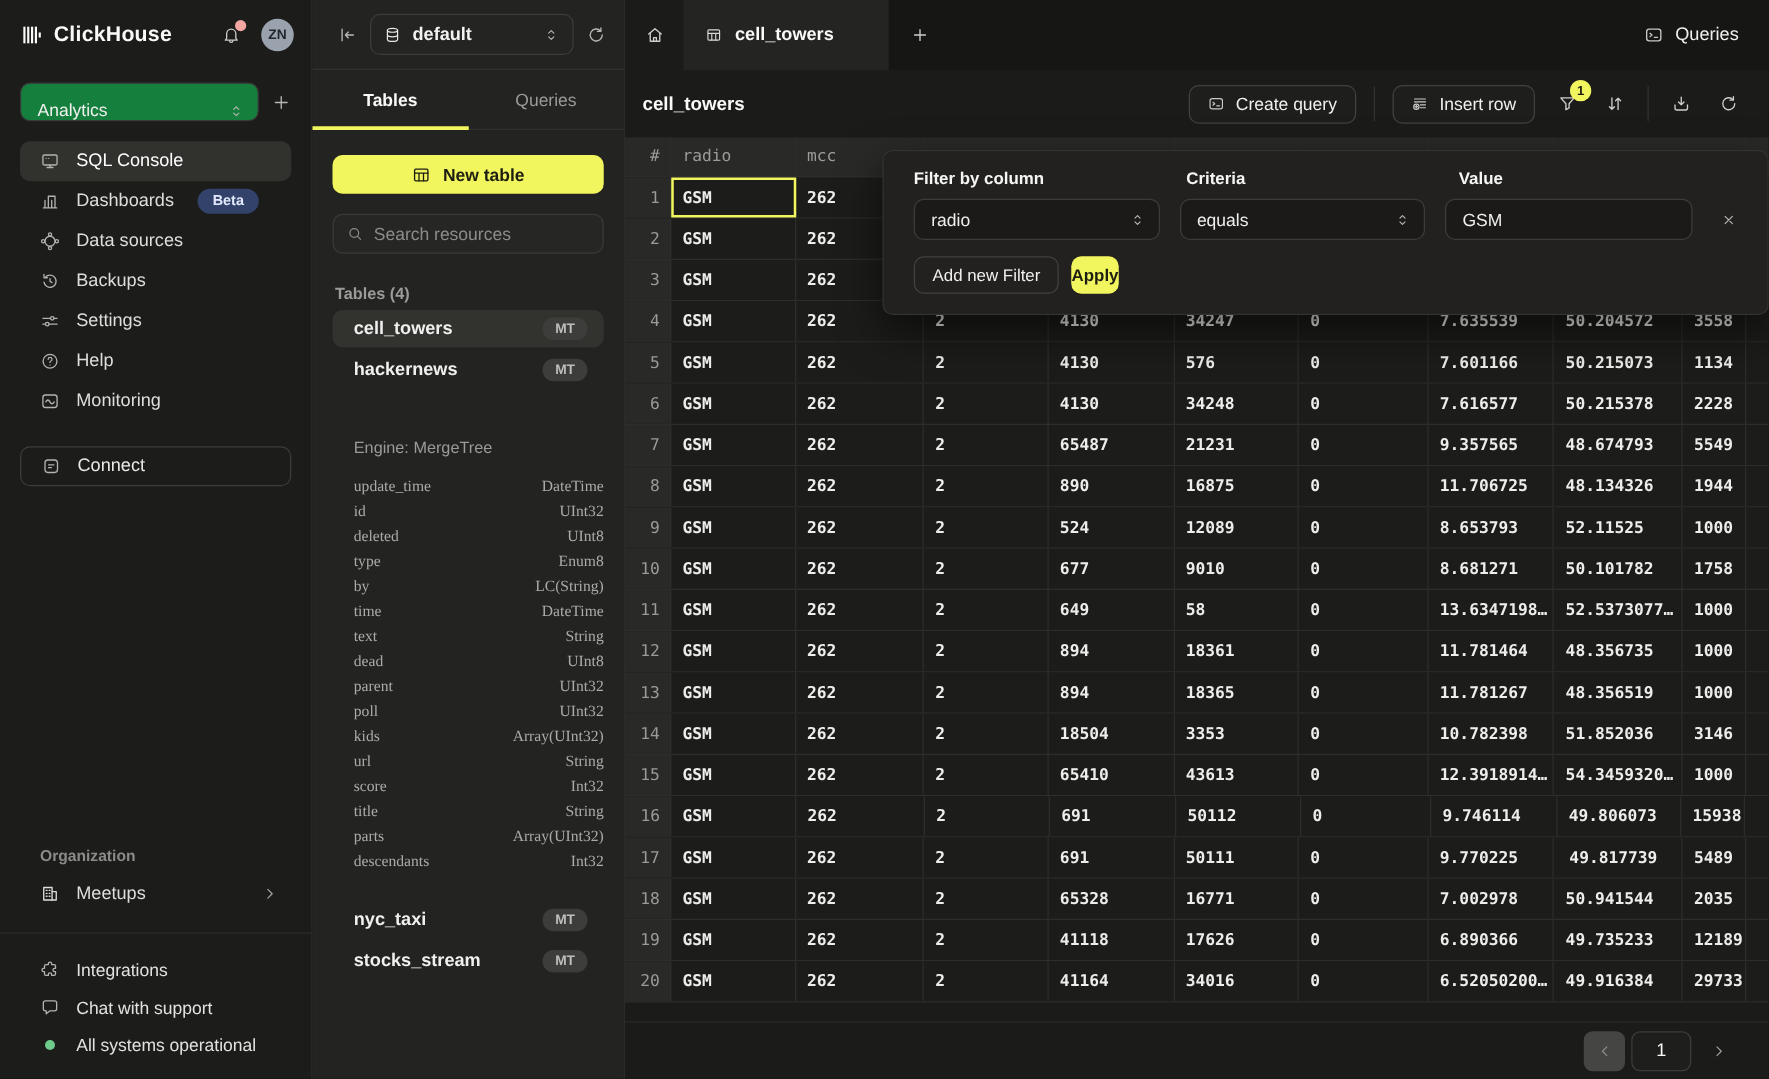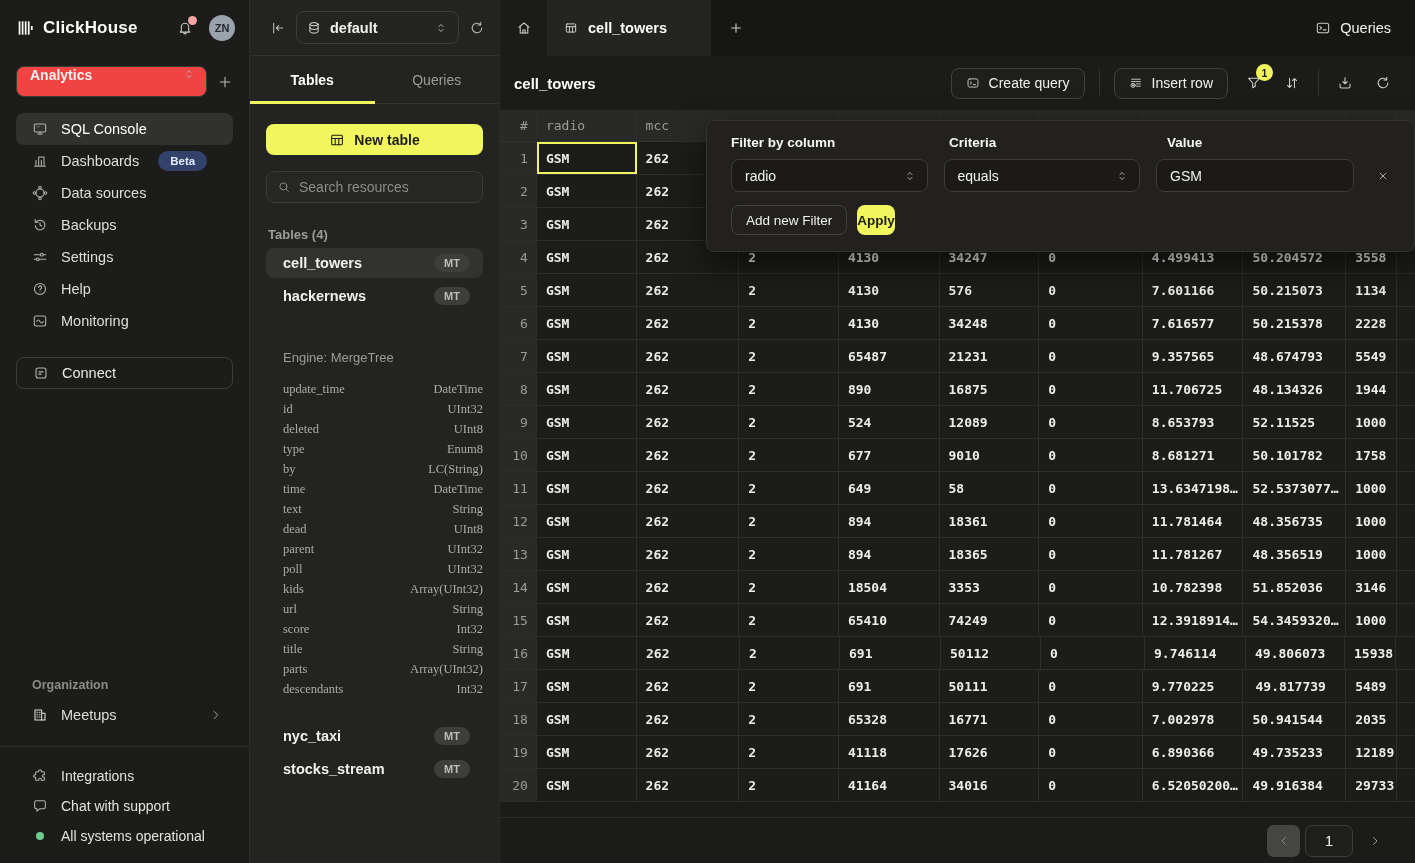--- a/index.html
+++ b/index.html
@@ -15,22 +15,22 @@
              display:flex; flex-direction:column; flex:0 0 auto; }
   .side-top { height:56px; display:flex; align-items:center; padding:0 14px 0 18px; }
   .logo { display:flex; align-items:center; gap:9px; }
   .logo-text { font-size:17px; font-weight:700; letter-spacing:.2px; color:#fafaf8; }
   .side-top .spacer { flex:1; }
   .bell-wrap { position:relative; color:#c9c9c7; margin-right:12px; padding:4px; cursor:pointer;}
   .bell-dot { position:absolute; top:0px; right:0px; width:9px; height:9px; border-radius:50%; }
   .avatar { width:26px; height:26px; border-radius:50%; background:#9aa2ae; color:#23272e;
             font-size:11px; font-weight:700; display:flex; align-items:center; justify-content:center; }
   .ws-row { display:flex; align-items:center; padding:10px 16px 4px 16px; gap:10px; }
-  .ws-select { flex:1; height:31px; background:#ef4444; border:1px solid #3a3a38; border-radius:8px;
-               display:flex; align-items:flex-start; padding:0 10px 0 13px; gap:8px; cursor:pointer;font-weight:bold; }
+  .ws-select { flex:1; height:31px; background:#15803d; border:1px solid #3a3a38; border-radius:8px;
+               display:flex; align-items:flex-end; padding:0 10px 0 13px; gap:8px; cursor:pointer; }
   .ws-select span { flex:1; font-size:14px; color:#f0f0ee; }
   .icon-btn { color:#b9b9b7; cursor:pointer; display:flex; align-items:center; justify-content:center; }
   .nav { padding:12px 16px 0 16px; display:flex; flex-direction:column; }
   .nav-item { height:32px; border-radius:8px; display:flex; align-items:center; gap:13px;
               padding:0 12px 0 16px; color:#dededc; cursor:pointer; font-size:14.5px; }
   .nav-item .ic { color:#b2b2b0; }
   .nav-item.active { background:#31312e; color:#ffffff; }
   .badge-beta { margin-left:6px; font-size:11.5px; font-weight:700; padding:4px 12px; border-radius:11px; }
   .connect-btn { margin:20px 16px 0 16px; height:32px; border:1px solid #3c3c3a; border-radius:8px;
                  display:flex; align-items:center; gap:13px; padding:0 16px; cursor:pointer; font-size:14.5px; }
@@ -551,21 +551,21 @@
           <div class="g-cell filler" style="width: 15px;"></div>
         </div>
         <div class="g-row">
           <div class="g-cell num" style="width: 37px;">4</div>
           <div class="g-cell" style="width: 100px;">GSM</div>
           <div class="g-cell" style="width: 103px;">262</div>
           <div class="g-cell" style="width: 100px;">2</div>
           <div class="g-cell" style="width: 101px;">4130</div>
           <div class="g-cell" style="width: 100px;">34247</div>
           <div class="g-cell" style="width: 104px;">0</div>
-          <div class="g-cell" style="width: 101px;">4.499413</div>
+          <div class="g-cell" style="width: 101px;">7.635539</div>
           <div class="g-cell" style="width: 103px;">50.204572</div>
           <div class="g-cell" style="width: 51px;">3558</div>
           <div class="g-cell filler" style="width: 15px;"></div>
         </div>
         <div class="g-row">
           <div class="g-cell num" style="width: 37px;">5</div>
           <div class="g-cell" style="width: 100px;">GSM</div>
           <div class="g-cell" style="width: 103px;">262</div>
           <div class="g-cell" style="width: 100px;">2</div>
           <div class="g-cell" style="width: 101px;">4130</div>
@@ -692,21 +692,21 @@
           <div class="g-cell" style="width: 103px;">51.852036</div>
           <div class="g-cell" style="width: 51px;">3146</div>
           <div class="g-cell filler" style="width: 15px;"></div>
         </div>
         <div class="g-row">
           <div class="g-cell num" style="width: 37px;">15</div>
           <div class="g-cell" style="width: 100px;">GSM</div>
           <div class="g-cell" style="width: 103px;">262</div>
           <div class="g-cell" style="width: 100px;">2</div>
           <div class="g-cell" style="width: 101px;">65410</div>
-          <div class="g-cell" style="width: 100px;">74249</div>
+          <div class="g-cell" style="width: 100px;">43613</div>
           <div class="g-cell" style="width: 104px;">0</div>
           <div class="g-cell" style="width: 101px;">12.3918914…</div>
           <div class="g-cell" style="width: 103px;">54.3459320…</div>
           <div class="g-cell" style="width: 51px;">1000</div>
           <div class="g-cell filler" style="width: 15px;"></div>
         </div>
         <div class="g-row">
           <div class="g-cell num" style="width: 37px;">16</div>
           <div class="g-cell" style="width: 100px;">GSM</div>
           <div class="g-cell" style="width: 103px;">262</div>

